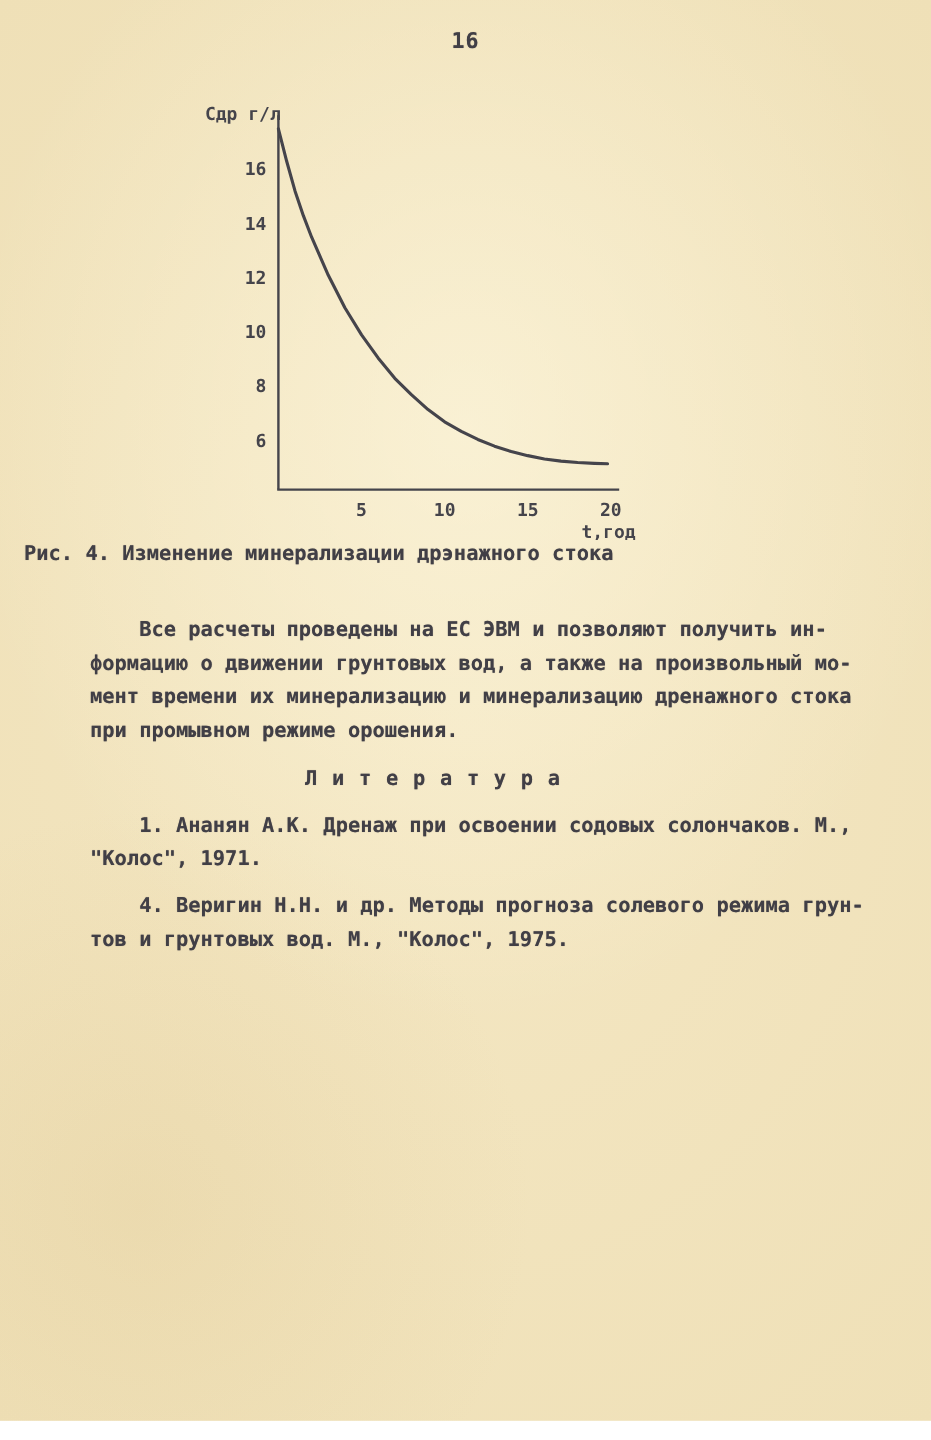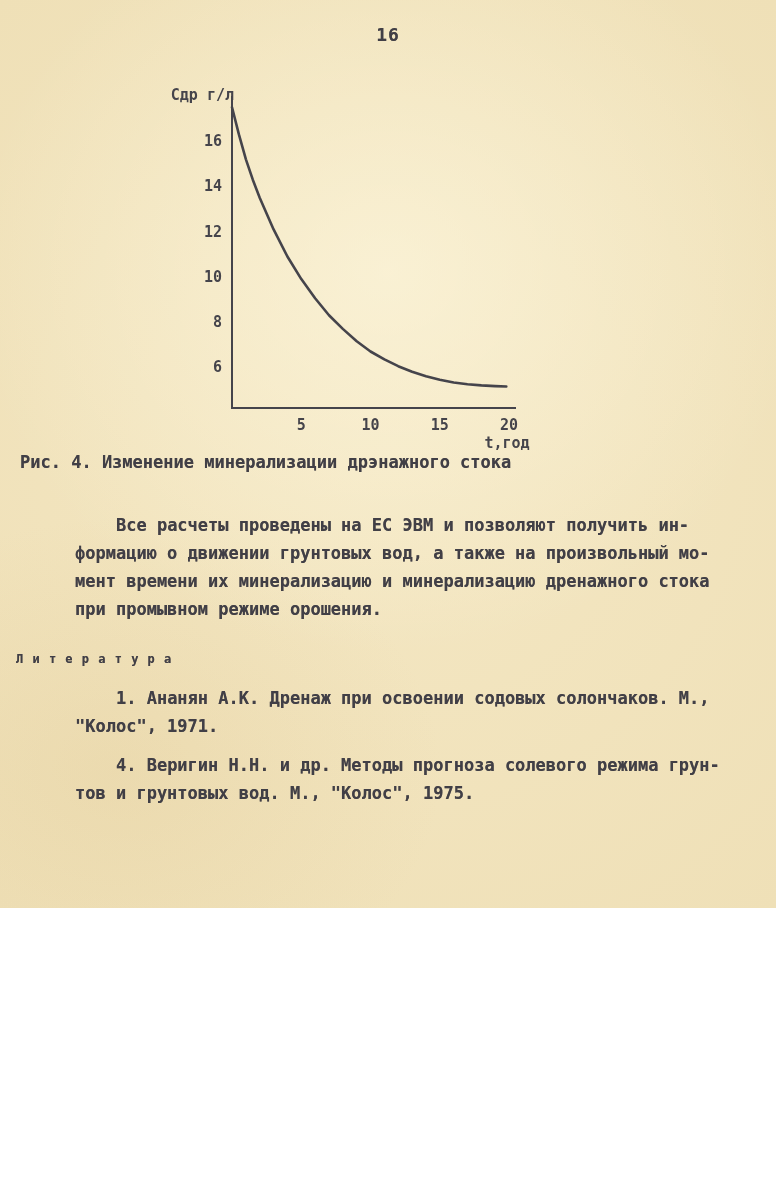--- a/index.html
+++ b/index.html
@@ -1,21 +1,21 @@
 <!DOCTYPE html>
 <html><head>
 <meta charset="utf-8">
 <style>
   html,body{margin:0;padding:0;}
   body{
     width:776px;height:1200px;overflow:hidden;
     font-family:"DejaVu Sans Mono","Liberation Mono",monospace;
   }
   .page{
-    position:relative;width:776px;height:908px;
+    position:relative;width:776px;height:1184px;
     background:
       radial-gradient(90% 70% at 50% 30%, rgba(255,250,228,0.55) 0%, rgba(255,250,228,0) 60%),
       radial-gradient(60% 40% at 15% 85%, rgba(220,195,140,0.25) 0%, rgba(220,195,140,0) 70%),
       radial-gradient(140% 120% at 50% 50%, #f4e7c3 0%, #efe0b7 55%, #e5d19f 100%);
     color:#413f46;
     font-weight:700;
   }
   .page-number{
     position:absolute;top:24px;left:0;width:776px;
     text-align:center;font-size:18px;letter-spacing:1px;
@@ -34,22 +34,22 @@
     text-align:left;font-size:17px;
     text-shadow:0 0 0.6px rgba(60,58,66,0.6);
   }
   .body-text{
     position:absolute;top:500px;left:64px;width:690px;
     font-size:17px;line-height:28px;
     text-shadow:0 0 0.6px rgba(60,58,66,0.6);
   }
   .body-text p{margin:11px;white-space:pre-wrap;}
   .lit-heading{
-    margin:22px 0 2px 0;font-size:12px;font-weight:700;line-height:28px;
-    position:relative;left:-48px;
+    margin:12px 0 2px 0;font-size:17px;font-weight:700;line-height:28px;
+    text-align:center;position:relative;left:-48px;
     letter-spacing:1px;white-space:pre;
   }
 </style>
 </head>
 <body>
 
 <div class="page">
 
   <div class="page-number">16</div>
 

